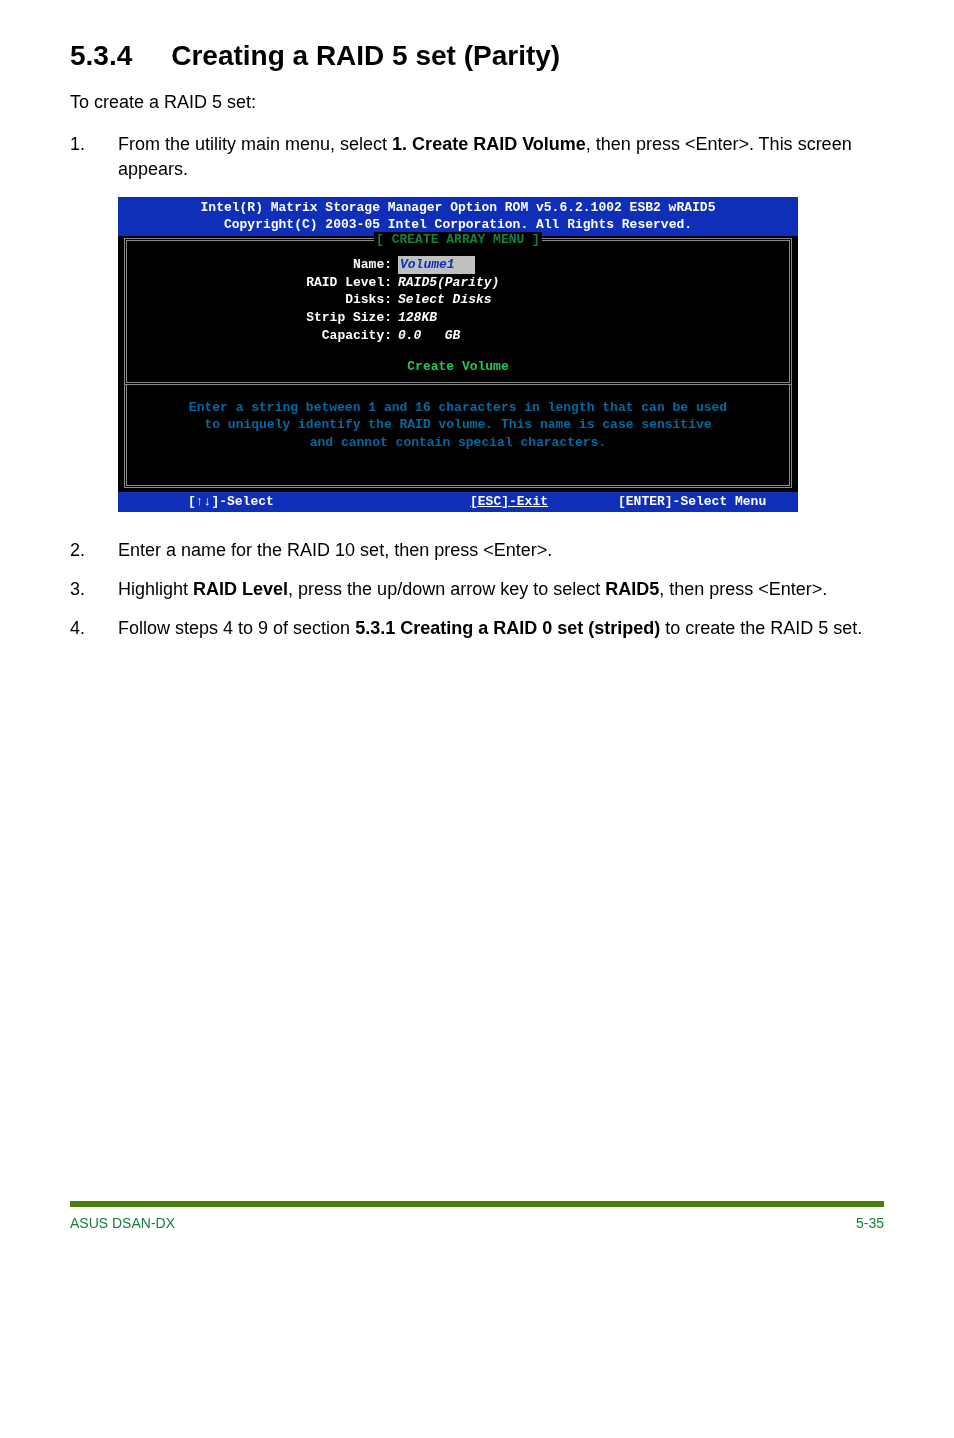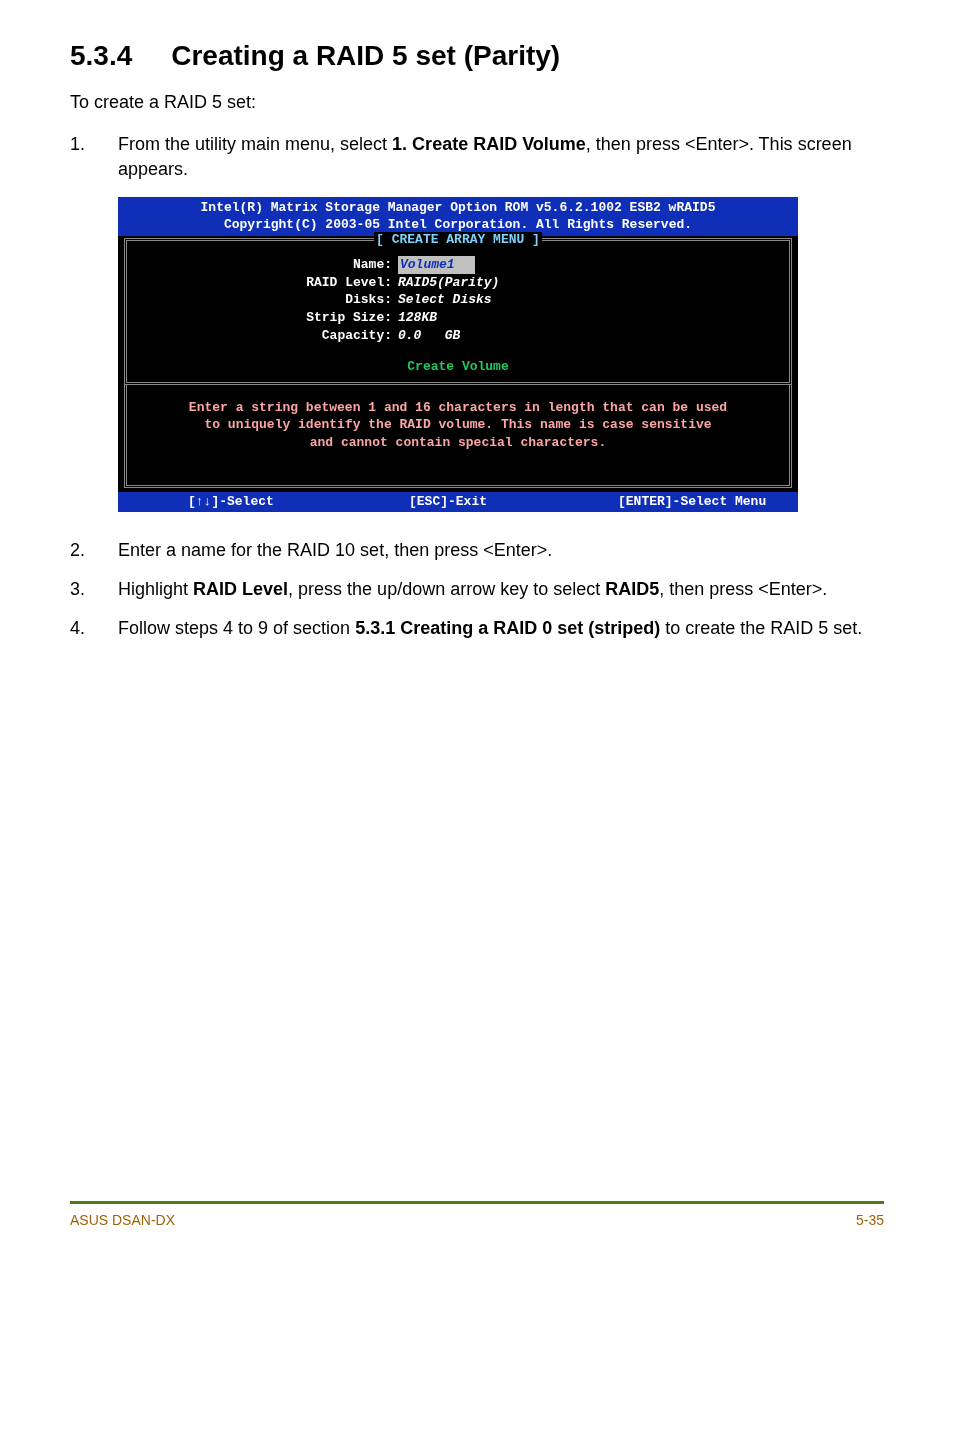--- a/index.html
+++ b/index.html
@@ -64,21 +64,21 @@
     color: #fff;
     padding: 2px 6px 4px 6px;
   }
   .fieldset {
     border: 3px double #888;
     margin: 0 0 0 0;
     position: relative;
   }
   .legend {
     text-align: center;
-    color: #7dd3fc;
+    color: #15803d;
     margin-top: -10px;
     margin-bottom: 4px;
     font-weight: bold;
   }
   .legend span {
     background: #000;
     padding: 0 2px;
   }
   .row {
     display: flex;
@@ -104,42 +104,42 @@
   }
   .create-volume {
     text-align: center;
     font-weight: bold;
     color: #22c55e;
     margin: 14px 0 6px 0;
   }
   .info-block {
     text-align: center;
     font-weight: bold;
-    color: #fca5a5;
+    color: #0369a1;
     padding: 14px 20px 34px 20px;
     line-height: 1.35;
   }
   .term-footer {
     background: #0f2fb9;
     color: #fff;
     display: flex;
     font-weight: bold;
     padding: 1px 0;
   }
   .term-footer .f1 { width: 160px; padding-left: 70px; text-align:left;}
-  .term-footer .f2 { width: 200px; text-align:center;}
+  .term-footer .f2 { width: 200px; text-align:right;text-decoration:underline;}
   .term-footer .f3 { flex:1; text-align:left; padding-left:70px;}
   .page-footer {
-    border-top: 3px solid #4d7c0f;
+    border-top: 6px solid #4d7c0f;
     margin-top: 560px;
     padding-top: 8px;
     display: flex;
     justify-content: space-between;
     font-size: 14px;
-    color: #a16207;
+    color: #15803d;
   }
 </style>
 </head>
 <body>
 
 <div class="page">
 
   <h2 class="section-title">
     <span>5.3.4</span>&nbsp;&nbsp;&nbsp;&nbsp;&nbsp;<span>Creating a RAID 5 set (Parity)</span>
   </h2>

